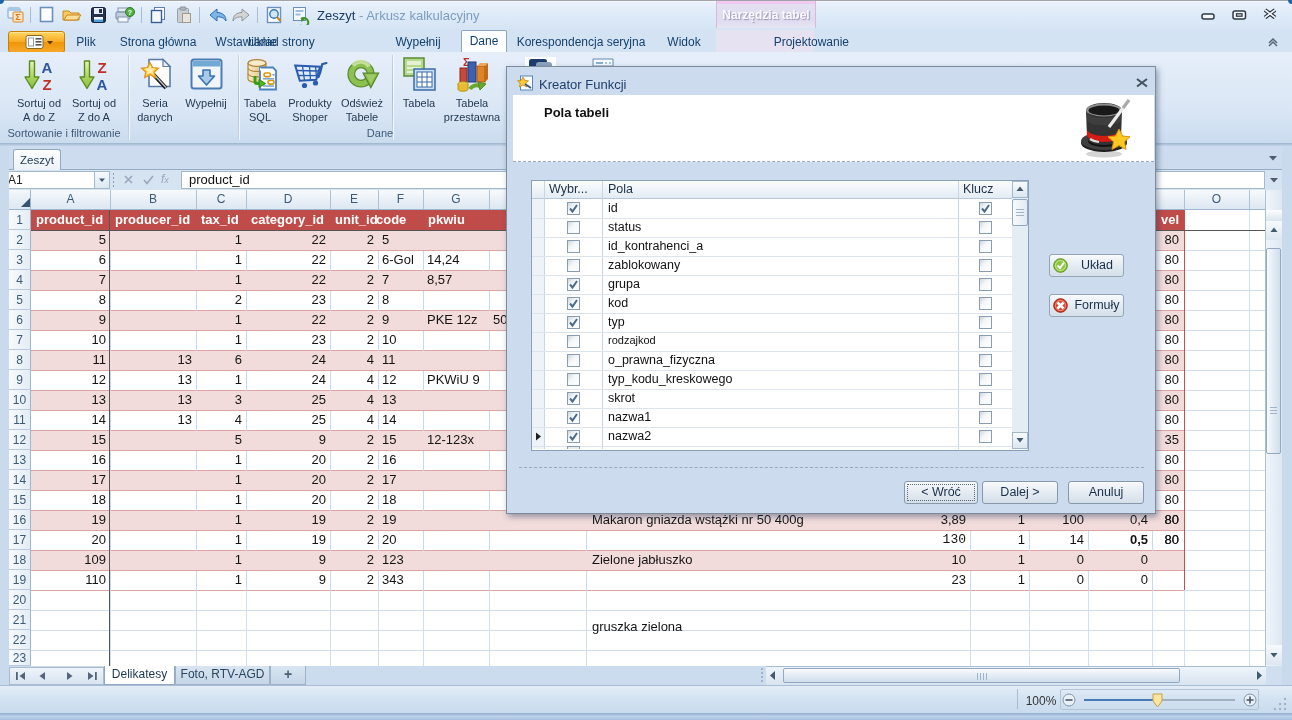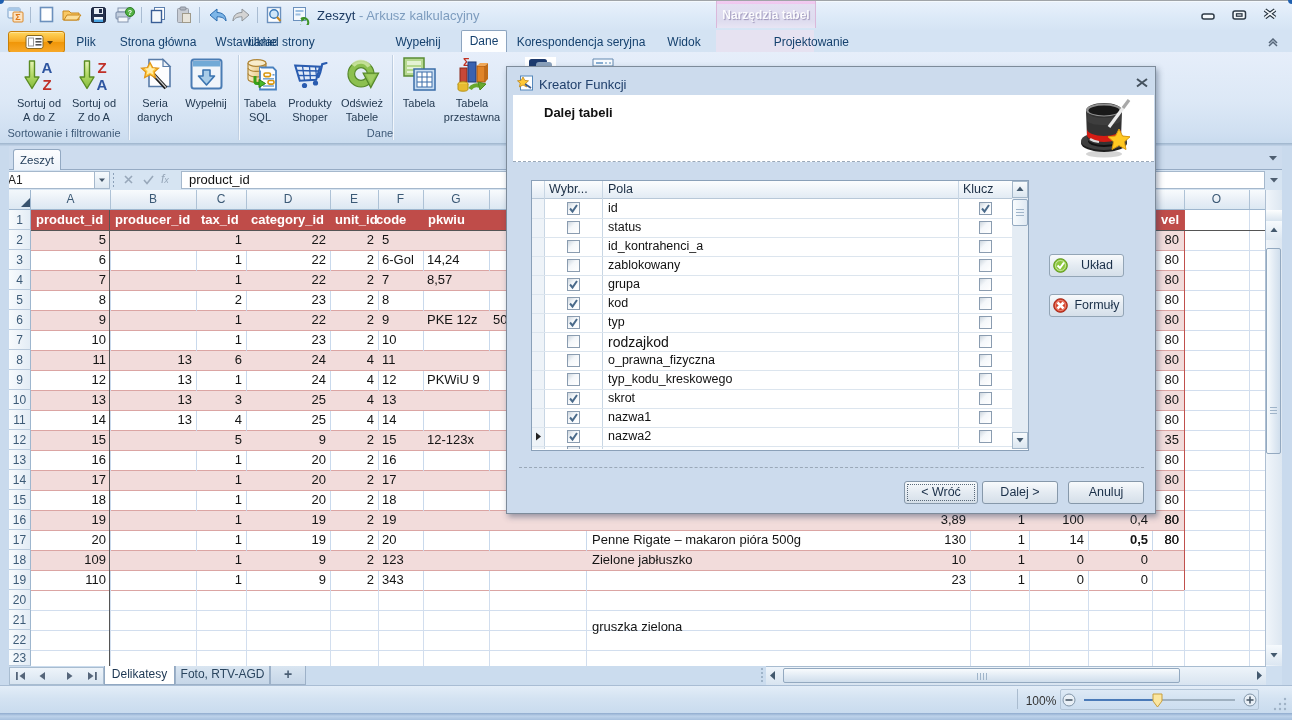--- a/index.html
+++ b/index.html
@@ -608,27 +608,27 @@
 <div class="cell num" style="left:172px;top:550px;width:70px;">1</div>
 <div class="cell num" style="left:256px;top:550px;width:70px;">9</div>
 <div class="cell num" style="left:304px;top:550px;width:70px;">2</div>
 <div class="cell" style="left:382px;top:550px;">123</div>
 <div class="cell num" style="left:36px;top:570px;width:70px;">110</div>
 <div class="cell num" style="left:172px;top:570px;width:70px;">1</div>
 <div class="cell num" style="left:256px;top:570px;width:70px;">9</div>
 <div class="cell num" style="left:304px;top:570px;width:70px;">2</div>
 <div class="cell" style="left:382px;top:570px;">343</div>
 <div class="cell" style="left:493px;top:310px;">500</div>
+<div class="cell" style="left:592px;top:510px;">Makaron gniazda wstążki nr 50 400g</div>
 <div class="cell num" style="left:896px;top:510px;width:70px;">3,89</div>
 <div class="cell num" style="left:955px;top:510px;width:70px;">1</div>
 <div class="cell num" style="left:1014px;top:510px;width:70px;">100</div>
 <div class="cell num" style="left:1078px;top:510px;width:70px;">0,4</div>
 <div class="cell num" style="left:1109px;top:510px;width:70px;">80</div>
-<div class="cell" style="left:592px;top:530px;">Penne Rigate – makaron pióra 500g</div>
-<div class="cell num" style="left:896px;top:530px;width:70px;">130</div>
+<div class="cell num" style="left:896px;top:530px;width:70px;font-family:Liberation Mono, monospace;">130</div>
 <div class="cell num" style="left:955px;top:530px;width:70px;">1</div>
 <div class="cell num" style="left:1014px;top:530px;width:70px;">14</div>
 <div class="cell num" style="left:1078px;top:530px;width:70px;font-weight:bold;">0,5</div>
 <div class="cell num" style="left:1109px;top:530px;width:70px;">80</div>
 <div class="cell" style="left:592px;top:550px;">Zielone jabłuszko</div>
 <div class="cell num" style="left:896px;top:550px;width:70px;">10</div>
 <div class="cell num" style="left:955px;top:550px;width:70px;">1</div>
 <div class="cell num" style="left:1014px;top:550px;width:70px;">0</div>
 <div class="cell num" style="left:1078px;top:550px;width:70px;">0</div>
 <div class="cell" style="left:592px;top:570px;margin-top:47px;">gruszka zielona</div>
@@ -790,21 +790,21 @@
         <line x1="8" y1="9" x2="14" y2="13" stroke="#3a5a8c" stroke-width="1.8"></line>
       </svg>
     </div>
 <div class="abs" style="left:539px;top:77px;font-size:13px;color:#20406c;">Kreator Funkcji</div>
 <div class="abs" style="left:1136px;top:78px;width:12px;height:10px;">
       <svg width="12" height="10">
         <path d="M1 1 L11 8.5 M11 1 L1 8.5" stroke="#45525f" stroke-width="2"></path>
       </svg>
     </div>
 <div class="abs" style="left:513px;top:95px;width:641px;height:67px;background:#fff;border-bottom:1px dashed #9aa8b8;box-sizing:border-box;"></div>
-<div class="abs" style="left:544px;top:105px;font-size:13px;font-weight:bold;color:#111;">Dalej tabeli</div>
+<div class="abs" style="left:544px;top:105px;font-size:13px;font-weight:bold;color:#111;">Pola tabeli</div>
 <div class="abs" style="left:1080px;top:97px;width:56px;height:62px;">
       <svg width="56" height="62">
         <ellipse cx="24" cy="57" rx="18" ry="3.5" fill="#555" opacity=".25"></ellipse>
         <ellipse cx="24" cy="46" rx="23" ry="9" fill="#1e1e1e"></ellipse>
         <ellipse cx="24" cy="44" rx="23" ry="9" fill="#3f3f3f"></ellipse>
         <ellipse cx="24" cy="44" rx="16" ry="6" fill="#111"></ellipse>
         <path d="M6 14 C6 9 14 6 24 6 C34 6 42 9 42 14 L41 41 C41 45 33 48 24 48 C15 48 7 45 7 41 Z" fill="#333"></path>
         <path d="M7.5 16 C9 19 16 21 24 21 C32 21 39 19 40.5 16 L41 24 C38 27 32 28 24 28 C16 28 10 27 7.2 24 Z" fill="#4a4a4a" opacity=".5"></path>
         <path d="M7 32 C7 36 15 39 24 39 C33 39 41 36 41 32 L41 38 C41 42 33 45 24 45 C15 45 7 42 7 38 Z" fill="#d41c14"></path>
         <ellipse cx="24" cy="13" rx="18" ry="6.5" fill="#909090"></ellipse>
@@ -866,21 +866,21 @@
 <div class="abs" style="left:979px;top:297px;width:13px;height:13px;background:linear-gradient(135deg,#cdd6de,#f4f7fa 40%,#fff);border:1px solid #8a9cb0;box-sizing:border-box;"></div>
 <div class="abs" style="left:532px;top:332px;width:496px;height:1px;background:#dce5ee;"></div>
 <div class="abs" style="left:608px;top:315px;font-size:12.5px;color:#111;">typ</div>
 <div class="abs" style="left:567px;top:316px;width:13px;height:13px;background:linear-gradient(135deg,#cdd6de,#f4f7fa 40%,#fff);border:1px solid #8a9cb0;box-sizing:border-box;">
       <svg width="11" height="11">
         <path d="M2 5.5 L4.5 8.5 L9 2" fill="none" stroke="#4a6a8a" stroke-width="2"></path>
       </svg>
     </div>
 <div class="abs" style="left:979px;top:316px;width:13px;height:13px;background:linear-gradient(135deg,#cdd6de,#f4f7fa 40%,#fff);border:1px solid #8a9cb0;box-sizing:border-box;"></div>
 <div class="abs" style="left:532px;top:351px;width:496px;height:1px;background:#dce5ee;"></div>
-<div class="abs" style="left:608px;top:334px;font-size:14px;color:#111;">rodzajkod</div>
+<div class="abs" style="left:608px;top:334px;font-size:11px;color:#111;">rodzajkod</div>
 <div class="abs" style="left:567px;top:335px;width:13px;height:13px;background:linear-gradient(135deg,#cdd6de,#f4f7fa 40%,#fff);border:1px solid #8a9cb0;box-sizing:border-box;"></div>
 <div class="abs" style="left:979px;top:335px;width:13px;height:13px;background:linear-gradient(135deg,#cdd6de,#f4f7fa 40%,#fff);border:1px solid #8a9cb0;box-sizing:border-box;"></div>
 <div class="abs" style="left:532px;top:370px;width:496px;height:1px;background:#dce5ee;"></div>
 <div class="abs" style="left:608px;top:353px;font-size:12.5px;color:#111;">o_prawna_fizyczna</div>
 <div class="abs" style="left:567px;top:354px;width:13px;height:13px;background:linear-gradient(135deg,#cdd6de,#f4f7fa 40%,#fff);border:1px solid #8a9cb0;box-sizing:border-box;"></div>
 <div class="abs" style="left:979px;top:354px;width:13px;height:13px;background:linear-gradient(135deg,#cdd6de,#f4f7fa 40%,#fff);border:1px solid #8a9cb0;box-sizing:border-box;"></div>
 <div class="abs" style="left:532px;top:389px;width:496px;height:1px;background:#dce5ee;"></div>
 <div class="abs" style="left:608px;top:372px;font-size:12.5px;color:#111;">typ_kodu_kreskowego</div>
 <div class="abs" style="left:567px;top:373px;width:13px;height:13px;background:linear-gradient(135deg,#cdd6de,#f4f7fa 40%,#fff);border:1px solid #8a9cb0;box-sizing:border-box;"></div>
 <div class="abs" style="left:979px;top:373px;width:13px;height:13px;background:linear-gradient(135deg,#cdd6de,#f4f7fa 40%,#fff);border:1px solid #8a9cb0;box-sizing:border-box;"></div>

